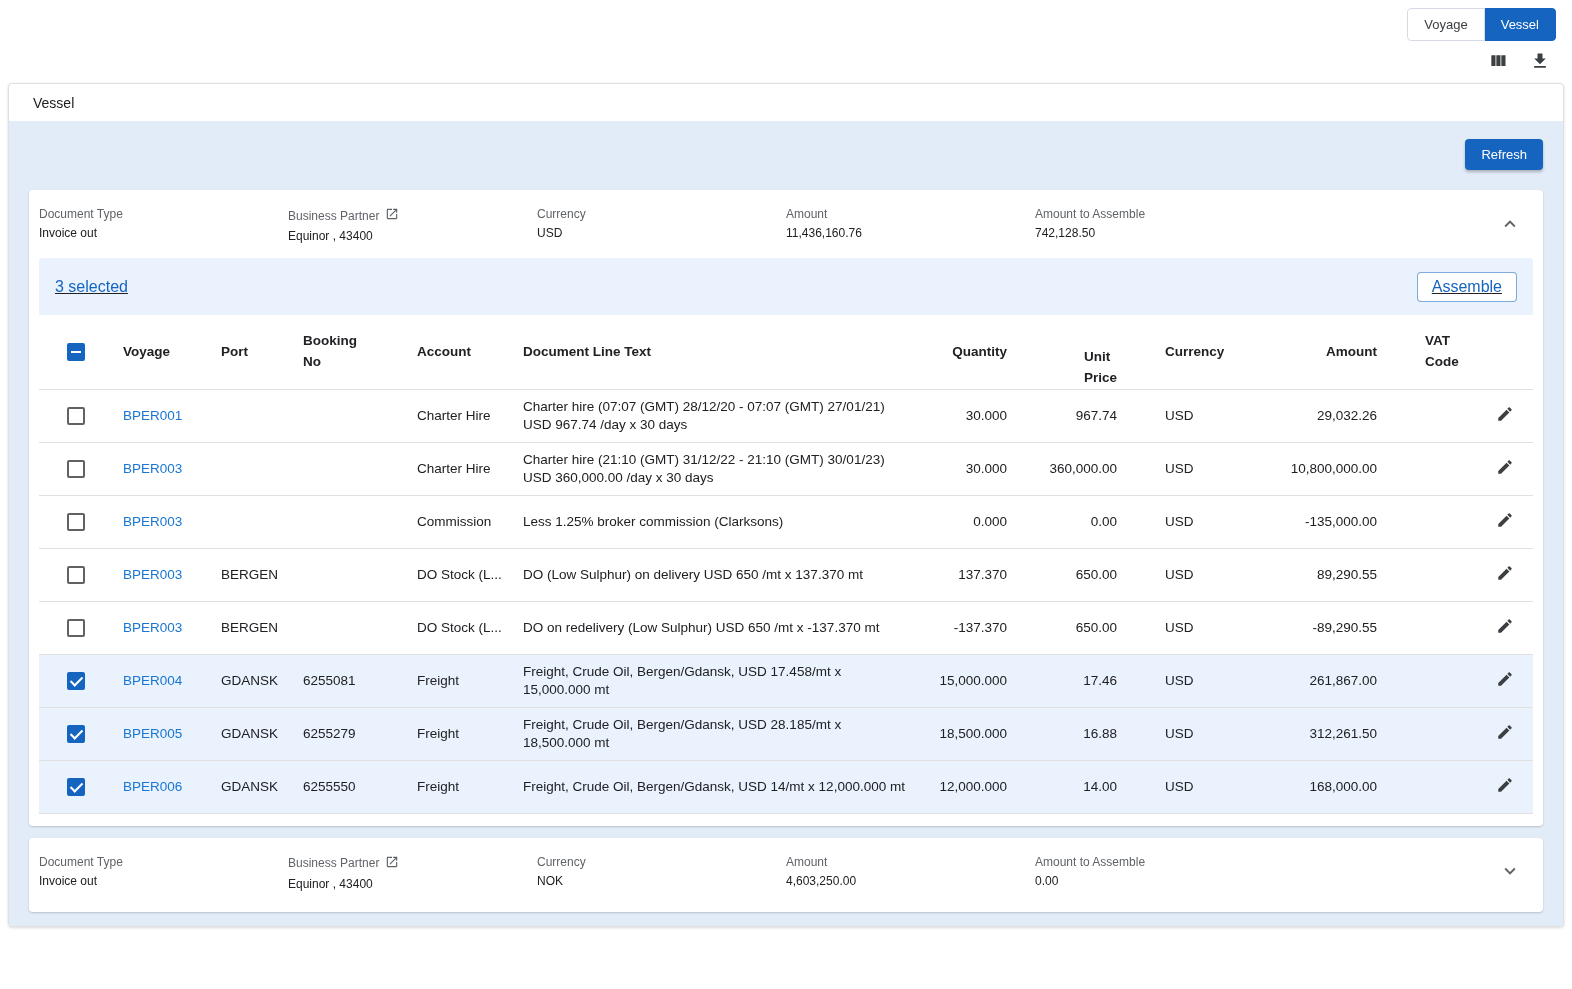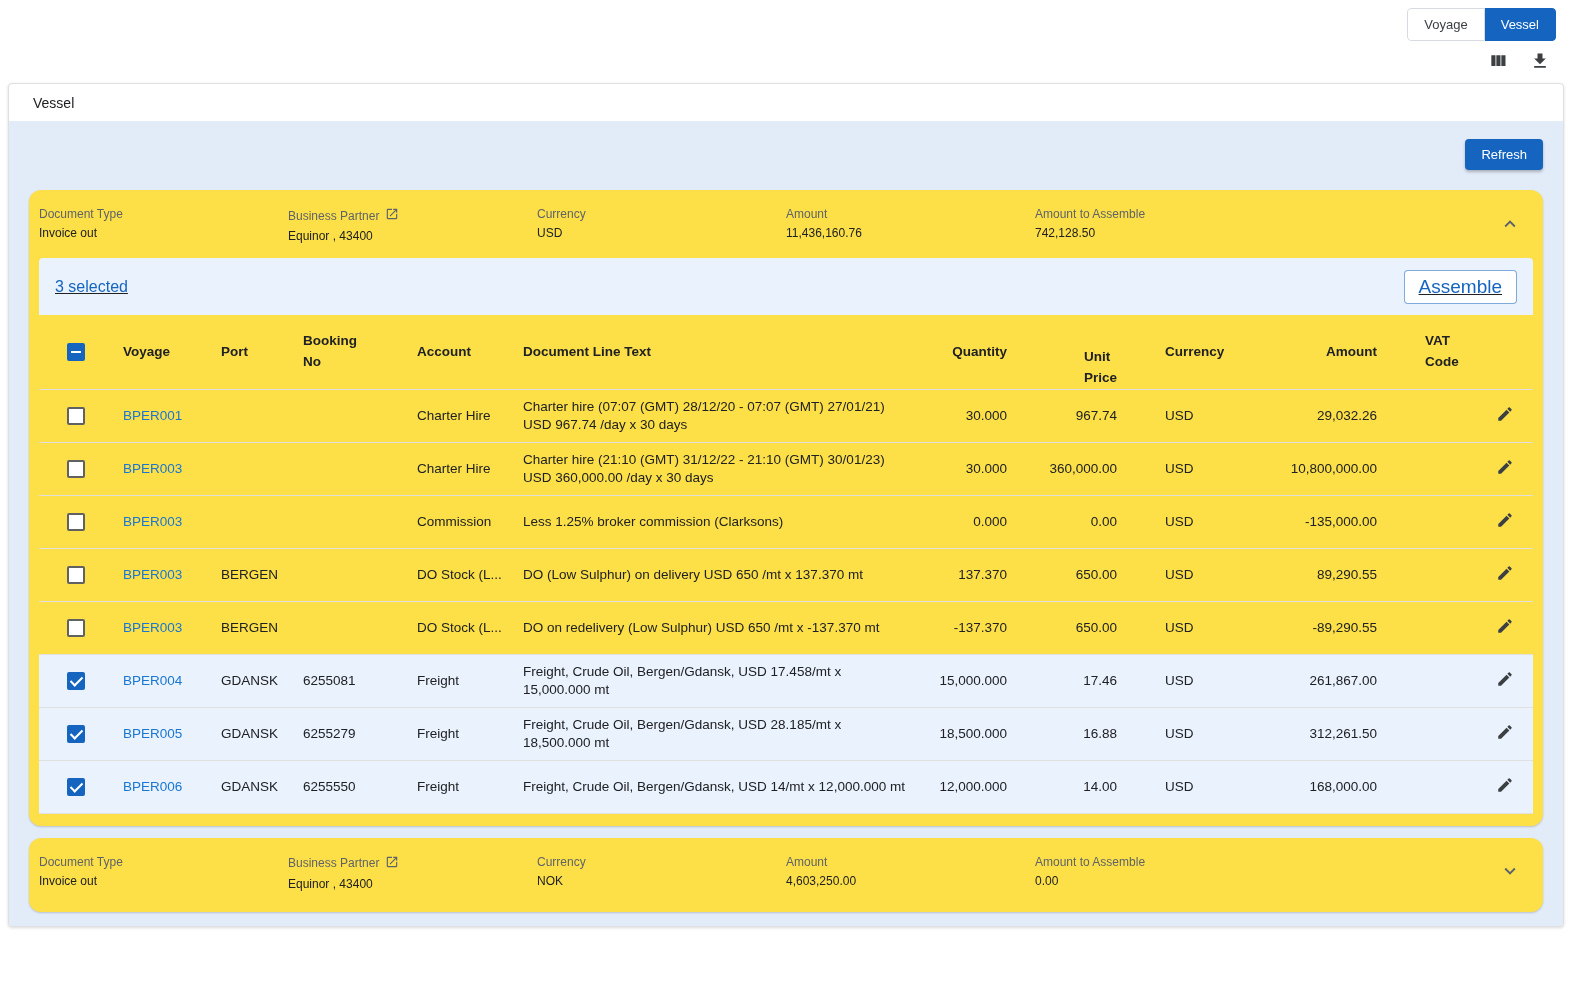--- a/index.html
+++ b/index.html
@@ -48,25 +48,25 @@
   .accordion-body{background:var(--panel-bg); padding:18px 20px 14px;}
 
   .refresh-row{display:flex; justify-content:flex-end; margin-bottom:20px;}
   .btn-primary{
     font-family:inherit; background:var(--primary); color:#fff; border:none; border-radius:4px;
     padding:8px 16px; font-size:13px; cursor:pointer; box-shadow:0 2px 3px rgba(0,0,0,.25);margin-left:40px;
   }
   .btn-outlined{
     font-family:inherit; background:#fff; color:var(--primary);
     border:1px solid rgba(21,101,192,.55); border-radius:4px;
-    padding:5px 14px; font-size:19px; cursor:pointer;
+    padding:5px 14px; font-size:16px; cursor:pointer;
   }
 
   
-  .doc-card{background:#fde047; border-radius:12px; box-shadow:0 1px 2px rgba(0,0,0,.18); padding:0 10px 12px;}
+  .doc-card{background:#ffffff; border-radius:4px; box-shadow:0 1px 2px rgba(0,0,0,.18); padding:0 10px 12px;}
   .doc-card.collapsed{margin-top:12px; padding:0 10px 6px;}
   .fields-row{display:flex; align-items:flex-start; padding:17px 8px 15px 0;}
   .field{width:249px; flex:0 0 249px;}
   .field-label{font-size:12px; color:var(--label); display:flex; align-items:center; gap:6px;}
   .field-value{font-size:12px; color:var(--text); margin-top:5px; white-space:nowrap;}
   .fields-chevron{margin-left:auto; align-self:center; cursor:pointer; background:none; border:none; padding:4px;}
 
   
   .selection-toolbar{
     background:var(--selection-bg); border-radius:4px 4px 0 0; height:57px;

